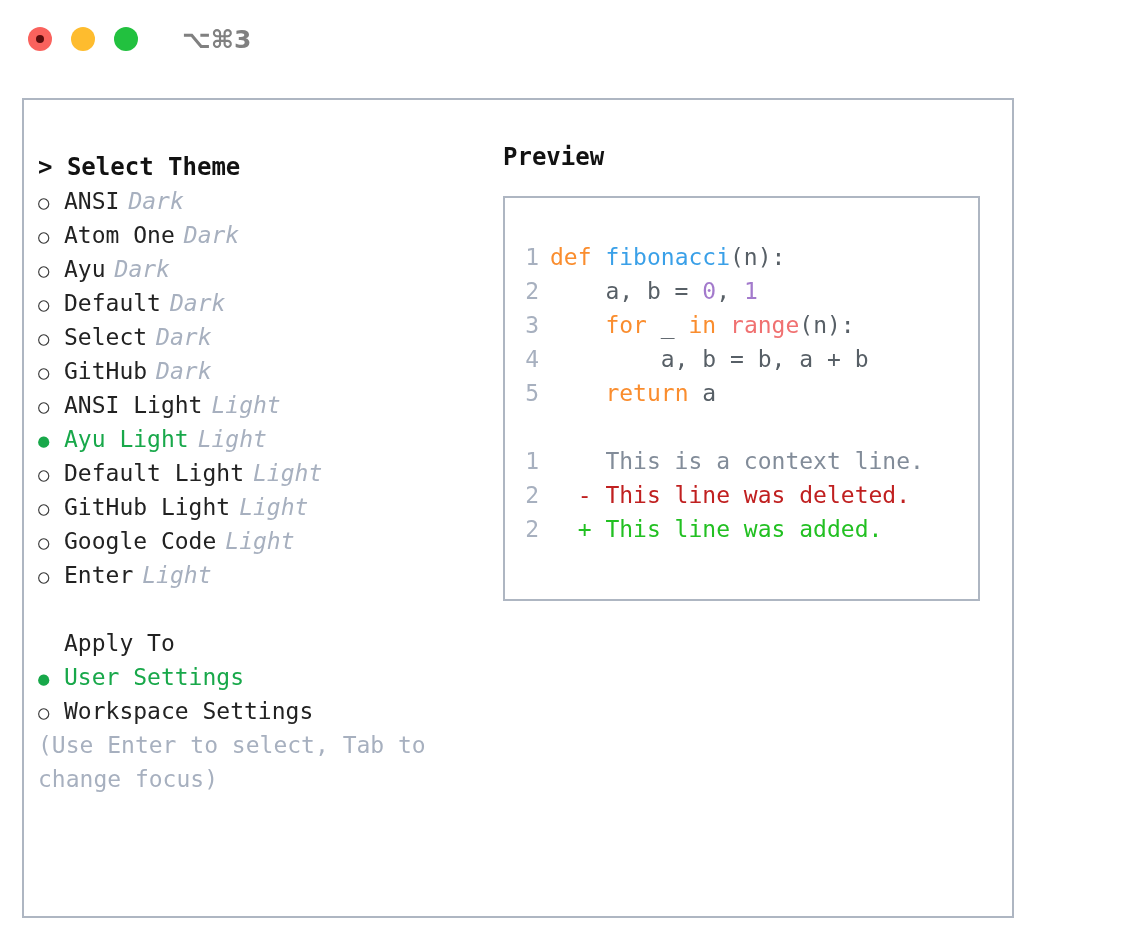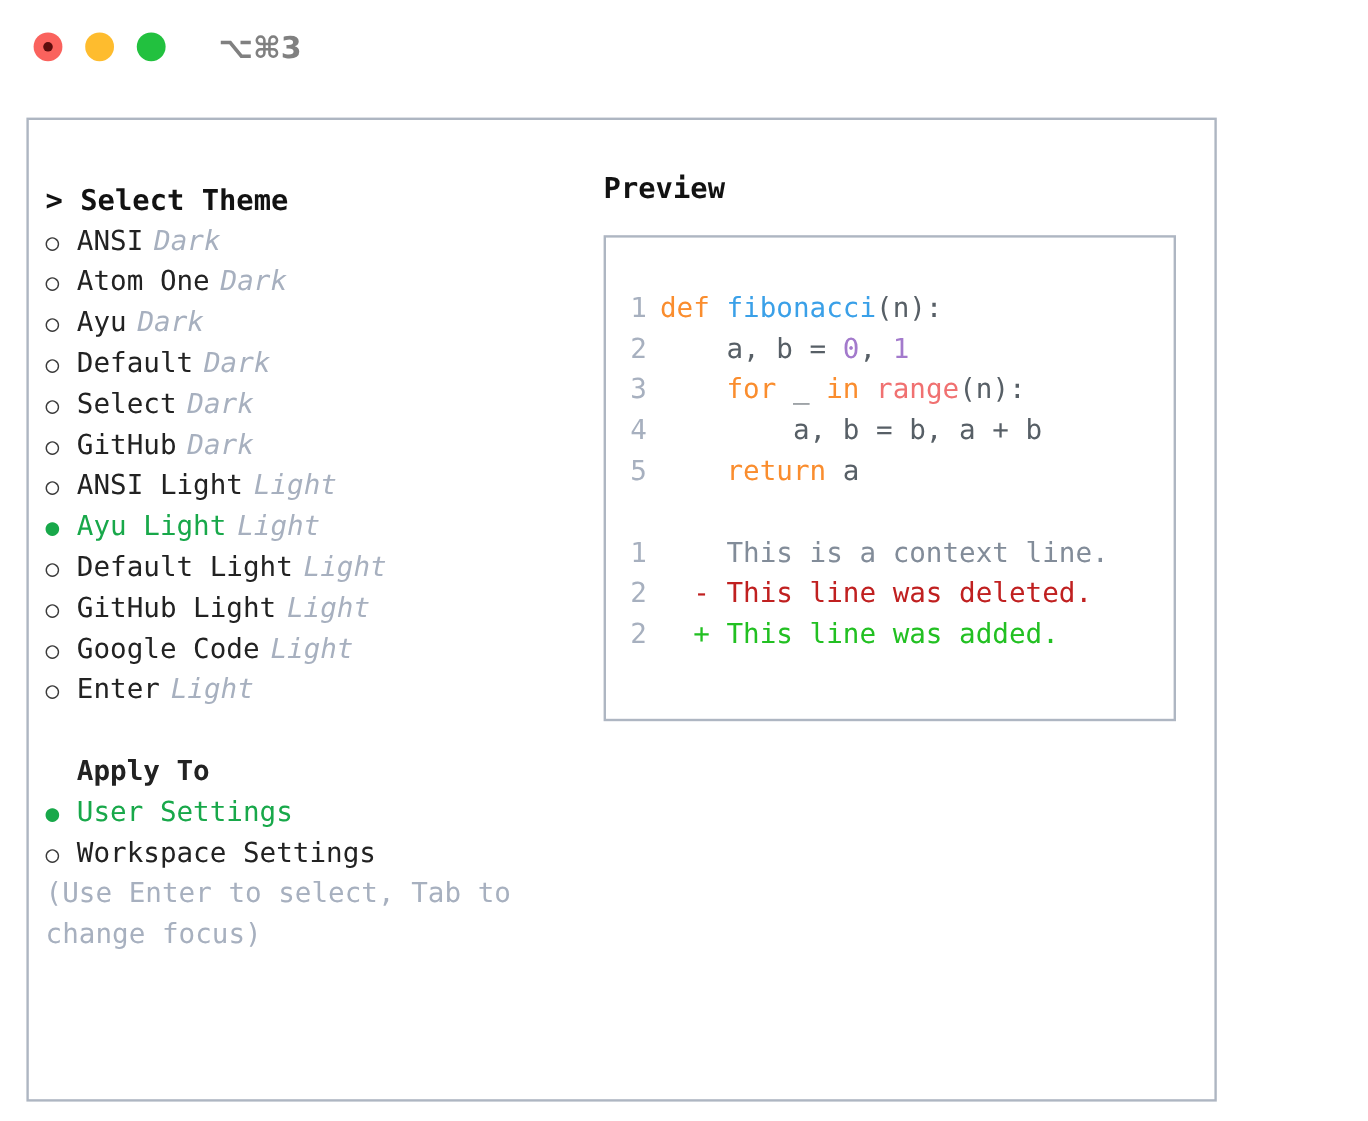--- a/index.html
+++ b/index.html
@@ -109,21 +109,20 @@
     margin-left: 9px;
     font-style: italic;
   }
   .section-head {
     height: 34px;
     line-height: 34px;
     font-size: 23px;
     color: #222222;
     padding-left: 26px;
     white-space: pre;
-    font-weight: bold;
   }
   .spacer { height: 34px; }
   .hint {
     color: #a7b0bf;
     font-size: 23px;
     line-height: 34px;
     width: 400px;
     white-space: pre-wrap;
   }
 

